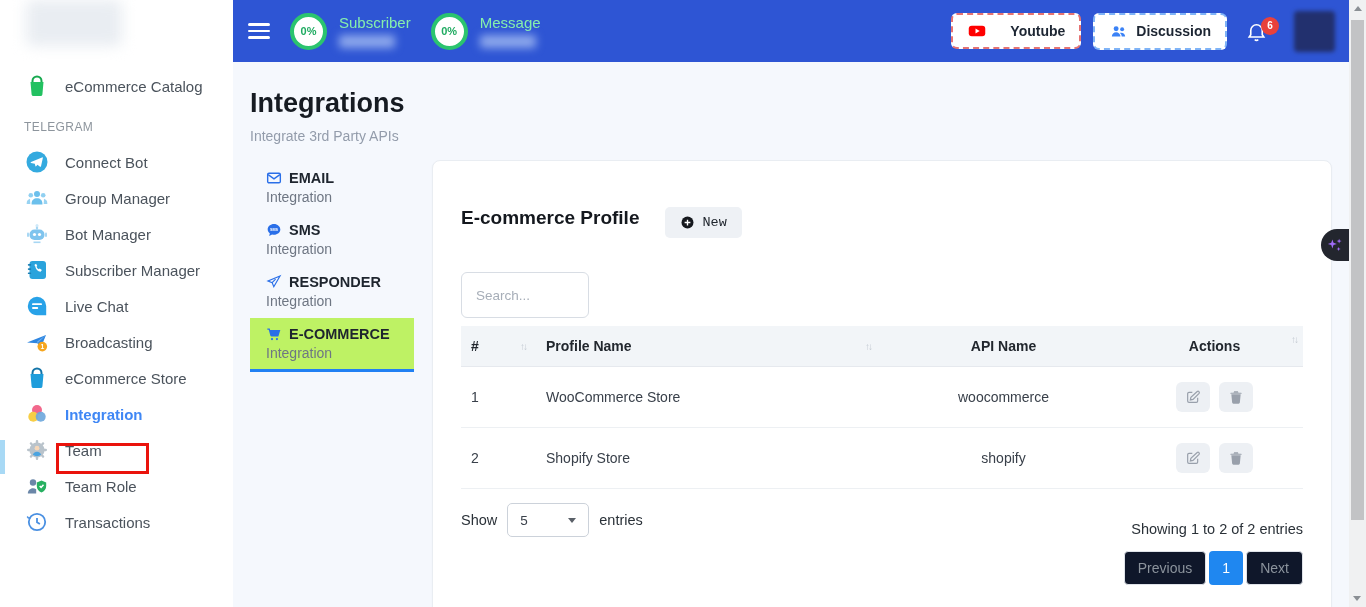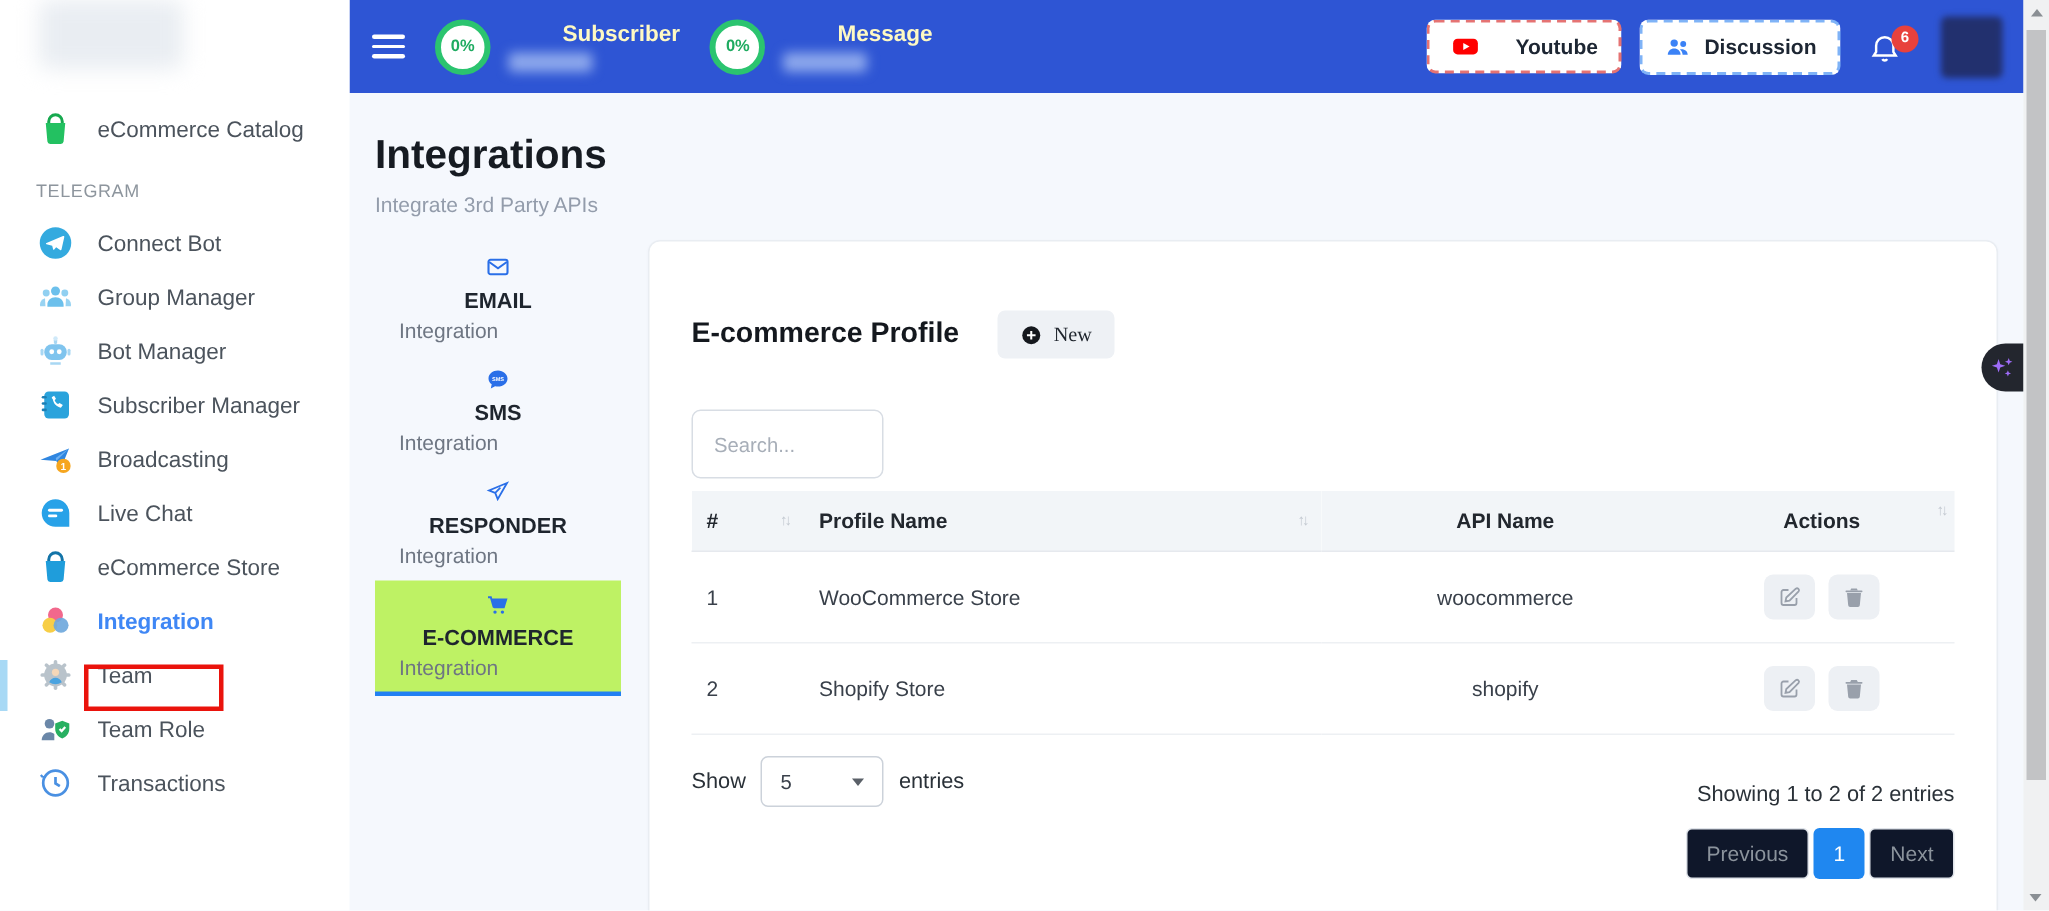--- a/index.html
+++ b/index.html
@@ -25,46 +25,46 @@
   .active-bar { position:absolute; left:0; top:440px; width:5px; height:34px; background:#a8d9f5; }
   .annotation-box { position:absolute; left:56px; top:443px; width:93px; height:31px; border:3px solid #ea130c; z-index:12; pointer-events:none; }
 
   
   .topbar { position:absolute; left:233px; top:0; width:1116px; height:62px; background:#2e55d4; display:flex; align-items:center; z-index:4; }
   .hamburger { margin-left:15px; width:22px; cursor:pointer; }
   .hamburger div { height:2.5px; background:#fff; border-radius:2px; margin:4px 0; }
   .stat { display:flex; align-items:center; margin-left:20px; }
   .ring { width:37px; height:37px; border-radius:50%; background:#fff; border:4px solid #2bc46f; display:flex; align-items:center; justify-content:center; color:#1fab61; font-weight:700; font-size:11px; }
   .stat-text { margin-left:12px; }
-  .stat-label { color:#fef9c3; font-weight:700; font-size:15px;margin-left:36px; }
+  .stat-label { color:#86efac; font-weight:400; font-size:15px; }
   .stat-blur { margin-top:4px; width:56px; height:13px; background:#8da8ec; filter:blur(4px); border-radius:3px; }
   .top-right { margin-left:auto; display:flex; align-items:center; margin-right:14px; }
   .pill-btn { background:#fff; border-radius:6px; padding:7px 14px; display:flex; align-items:center; gap:8px; font-size:14px; color:#1d2633; font-weight:600; cursor:pointer; }
   .youtube-btn { border:2px dashed #e57373; margin-right:12px;gap:23px; }
   .discussion-btn { border:2px dashed #7fb3f7; }
   .bell-wrap { position:relative; margin:0 26px 0 18px; cursor:pointer; }
   .badge { position:absolute; top:-3px; right:-11px; background:#e8413c; color:#fff; width:18px; height:18px; border-radius:50%; font-size:10px; font-weight:700; display:flex; align-items:center; justify-content:center; }
   .avatar { width:41px; height:41px; border-radius:4px; background:#22306e; filter:blur(2px); cursor:pointer; }
 
   
   .main { position:absolute; left:233px; top:62px; width:1116px; height:545px; background:#f5f8fd; overflow:hidden; }
   .page-title { position:absolute; left:17px; top:26px; font-size:27px; font-weight:700; color:#161b22; }
   .page-sub { position:absolute; left:17px; top:66px; font-size:14px; color:#939cab; }
 
   .subnav { position:absolute; left:17px; top:100px; width:164px; }
   .subnav-item { padding:8px 16px; margin-bottom:1px; cursor:pointer; }
   .subnav-item.active { background:#bef264; border-bottom:3px solid #2180f3; }
-  .subnav-title { display:flex; align-items:center; gap:7px; font-weight:700; font-size:14.5px; color:#1e252e;flex-direction:column; }
+  .subnav-title { display:flex; align-items:center; gap:7px; font-weight:700; font-size:14.5px; color:#1e252e; }
   .subnav-title .sn-icon { color:#2a6fe8; display:flex; }
   .subnav-sub { margin-top:3px; font-size:14px; color:#6e7683; }
 
   .card { position:absolute; left:199px; top:98px; width:900px; height:540px; background:#fff; border:1px solid #e9edf2; border-radius:8px; box-shadow:0 1px 2px rgba(40,60,90,.04); }
-  .card-head { display:flex; align-items:center; padding:46px 28px 0; }
+  .card-head { display:flex; align-items:flex-start; padding:46px 28px 0; }
   .card-title { font-size:19px; font-weight:700; color:#14181e; }
-  .new-btn { margin-left:26px; background:#eef1f5; border:none; border-radius:5px; padding:8px 15px; font-size:13.5px; color:#20262e; display:flex; align-items:center; gap:7px; cursor:pointer; font-family:Liberation Serif, serif; }
+  .new-btn { margin-left:26px; background:#eef1f5; border:none; border-radius:5px; padding:8px 15px; font-size:13.5px; color:#20262e; display:flex; align-items:center; gap:7px; cursor:pointer; font-family:Liberation Mono, monospace; }
   .search-input { margin:34px 0 0 28px; width:128px; height:46px; border:1px solid #d8dde4; border-radius:6px; padding:0 14px; font-size:13.5px; color:#444; outline:none; font-family:inherit; display:block; }
   .search-input::placeholder { color:#a7aeb8; }
 
   .table-wrap { margin:8px 28px 0; }
   table { width:100%; border-collapse:collapse; table-layout:fixed; }
   thead tr { background:#f2f5f8; }
   th { font-size:14px; font-weight:700; color:#22272e; padding:12px 10px; text-align:left; position:relative; }
   th .th-flex { display:flex; align-items:center; justify-content:space-between; }
   .sort-glyph { font-size:10px; color:#c4cad2; letter-spacing:-2px; cursor:pointer; }
   th.center, td.center { text-align:center; }
@@ -149,37 +149,37 @@
             <rect x="2.8" y="10.2" width="3.4" height="1.7" rx=".85" fill="#1c7fb4"></rect>
             <rect x="2.8" y="14.4" width="3.4" height="1.7" rx=".85" fill="#1c7fb4"></rect>
             <path d="M10.2 8.2c.5 3 2.5 5 5.4 5.6l1.3-1.8-2.2-1.4-.95.75c-1.1-.6-1.85-1.5-2.3-2.6l.85-.85-1.2-2.1-1.1.65c-.35.2-.55.5-.5.9z" fill="#fff"></path>
           </svg>
       </span>
       <span class="s-label">Subscriber Manager</span>
     </div>
     <div class="side-item">
       <span class="s-icon">
         <svg viewBox="0 0 24 24" width="24" height="24">
+            <path d="M12 2.8a9.2 9.2 0 00-9.2 9.2c0 5.1 4.1 9.2 9.2 9.2h9.2V12A9.2 9.2 0 0012 2.8z" fill="#28a2e8"></path>
+            <rect x="7" y="9.2" width="10" height="1.9" rx=".95" fill="#fff"></rect>
+            <rect x="7" y="13" width="6.2" height="1.9" rx=".95" fill="#fff"></rect>
+          </svg>
+      </span>
+      <span class="s-label">Live Chat</span>
+    </div>
+    <div class="side-item">
+      <span class="s-icon">
+        <svg viewBox="0 0 24 24" width="24" height="24">
             <path d="M2 12.5L21 5l-5.5 13.5-3-5.2L2 12.5z" fill="#2f86e0"></path>
             <path d="M12.5 13.3L21 5l-8.8 6.4z" fill="#6cb0f2"></path>
             <circle cx="17.3" cy="16.6" r="4.8" fill="#f6a61f"></circle>
             <text x="17.3" y="19" text-anchor="middle" font-size="6.8" font-weight="bold" fill="#fff">1</text>
           </svg>
       </span>
       <span class="s-label">Broadcasting</span>
-    </div>
-    <div class="side-item">
-      <span class="s-icon">
-        <svg viewBox="0 0 24 24" width="24" height="24">
-            <path d="M12 2.8a9.2 9.2 0 00-9.2 9.2c0 5.1 4.1 9.2 9.2 9.2h9.2V12A9.2 9.2 0 0012 2.8z" fill="#28a2e8"></path>
-            <rect x="7" y="9.2" width="10" height="1.9" rx=".95" fill="#fff"></rect>
-            <rect x="7" y="13" width="6.2" height="1.9" rx=".95" fill="#fff"></rect>
-          </svg>
-      </span>
-      <span class="s-label">Live Chat</span>
     </div>
     <div class="side-item">
       <span class="s-icon">
         <svg viewBox="0 0 24 24" width="24" height="24">
             <path d="M7.5 10V7a4.5 4.5 0 019 0v3" fill="none" stroke="#1374a8" stroke-width="2"></path>
             <path d="M5.5 8h13l-1.1 12.4a1.9 1.9 0 01-1.9 1.6H8.5a1.9 1.9 0 01-1.9-1.6L5.5 8z" fill="#1f9ddb"></path>
           </svg>
       </span>
       <span class="s-label">eCommerce Store</span>
     </div>

